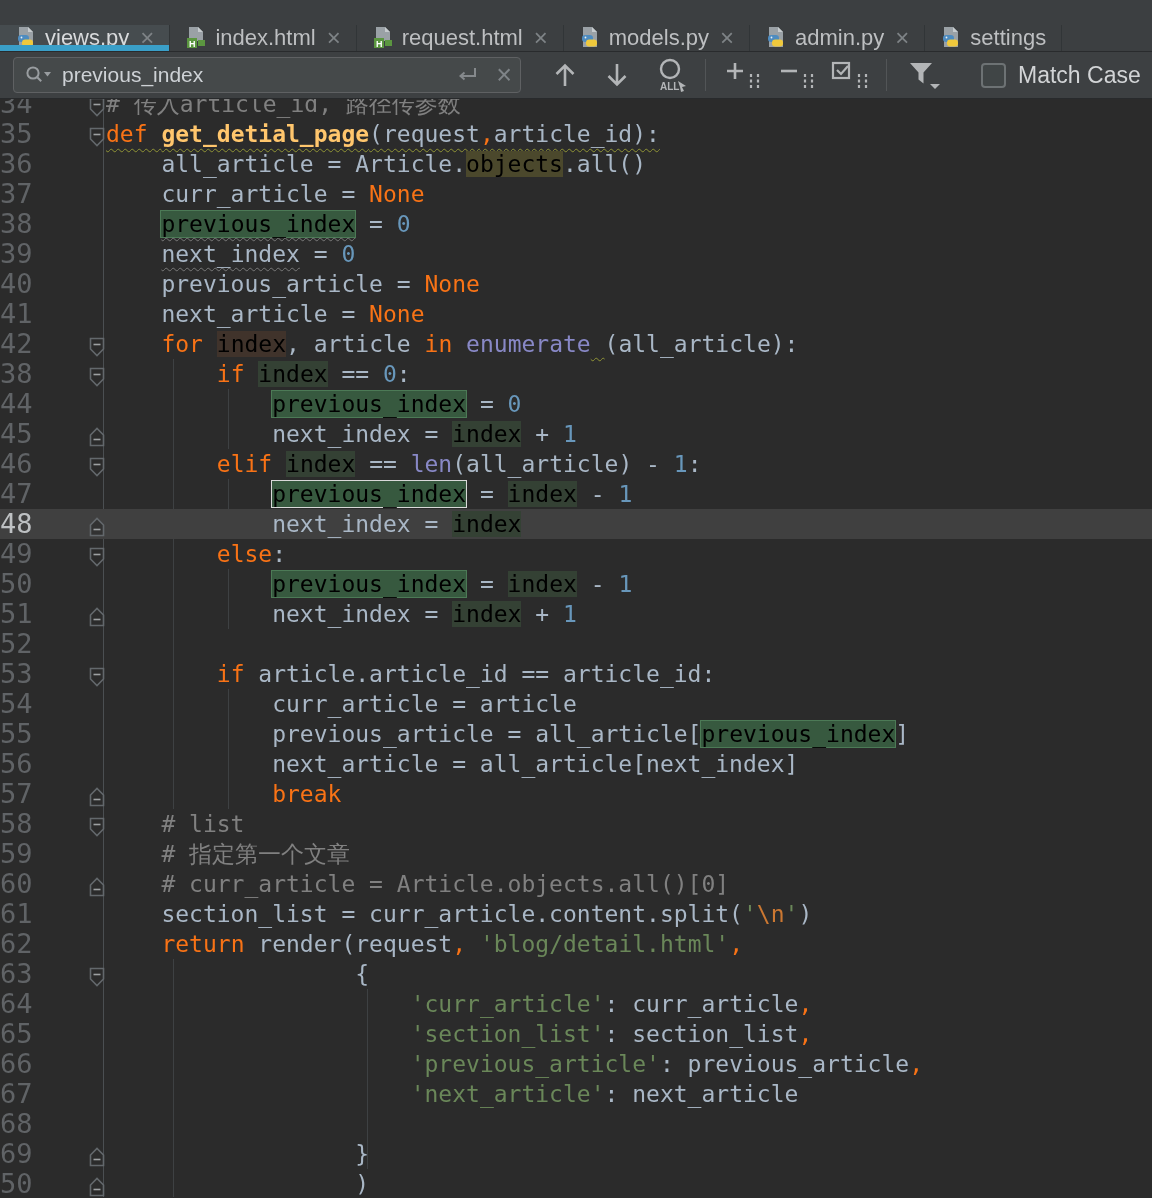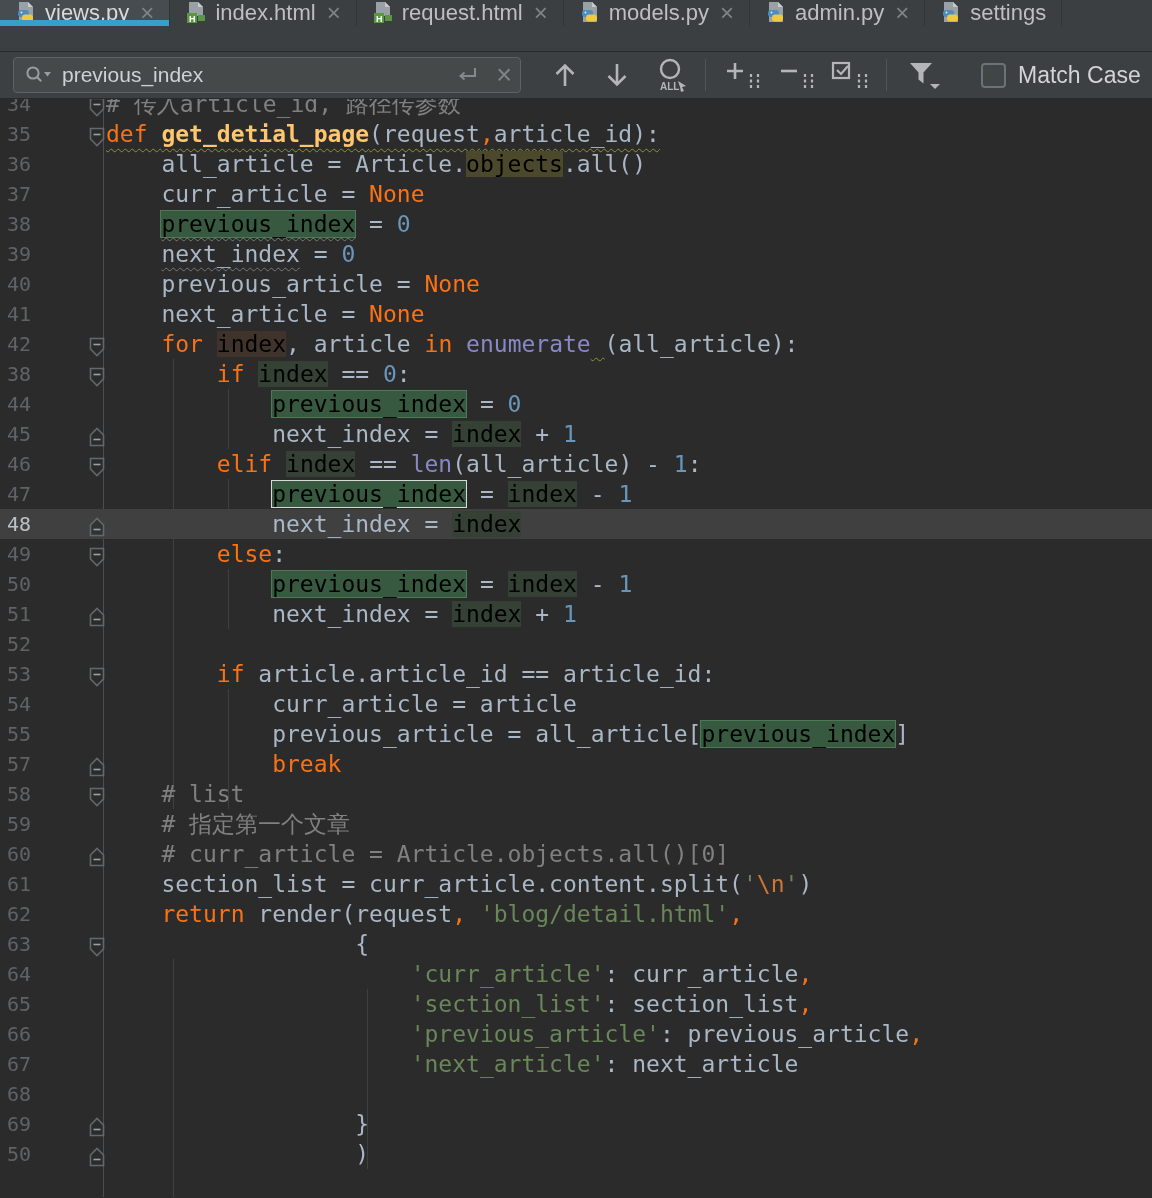--- a/index.html
+++ b/index.html
@@ -1,19 +1,19 @@
 <!DOCTYPE html>
 <html><head>
 <meta charset="utf-8">
 <style>
   html,body{margin:0;padding:0;background:#2b2b2b;}
   body{width:1152px;height:1198px;overflow:hidden;font-family:"Liberation Sans",sans-serif;position:relative;}
 
   
-  .tabbar{height:52px;background:#3c3f41;display:flex;align-items:flex-start;overflow:hidden;border-bottom:1px solid #292b2d;box-sizing:border-box;}
+  .tabbar{height:52px;background:#3c3f41;display:flex;align-items:flex-end;overflow:hidden;border-bottom:1px solid #292b2d;box-sizing:border-box;}
   .tab{display:flex;align-items:center;gap:9px;padding:0 15px;background:#3c3f41;border-right:1px solid #313537;position:relative;cursor:default;flex:0 0 auto;}
   .tab .tlabel{font-size:22px;color:#bdbfc1;white-space:nowrap;}
   .tab.active{background:#464c4f;}
   .tab.active .tlabel{color:#d8dadc;}
   .tab.active::after{content:"";position:absolute;left:0;right:0;bottom:0;height:6px;background:#3a9fc8;}
   .tclose{font-size:24px;color:#7e8florida386;color:#7e8386;line-height:20px;margin-left:2px;}
 
   
   .searchbar{height:47px;background:#3d4042;display:flex;align-items:center;border-bottom:1px solid #282a2c;box-sizing:border-box;}
   .sfield{margin-left:13px;width:508px;height:36px;background:#45494a;border:1px solid #5f6163;border-radius:4px;display:flex;align-items:center;box-sizing:border-box;padding:0 8px 0 10px;}
@@ -24,21 +24,21 @@
   .checkbox{width:21px;height:21px;border:2px solid #6d7274;border-radius:4px;background:#404546;margin-left:34px;}
   .xglyph{font-size:27px;color:#7f8488;line-height:20px;}
 
   
   .editor{position:relative;height:1098px;background:#2b2b2b;overflow:hidden;font-family:"DejaVu Sans Mono",monospace;font-size:23px;line-height:30px;}
   .foldline{position:absolute;left:103px;top:0;bottom:0;width:1px;background:#4b4f52;z-index:0;}
   .guide{position:absolute;width:1px;background:#3e4143;z-index:1;}
   .lines{position:absolute;left:0;right:0;top:-10px;z-index:2;}
   .row{position:relative;height:30px;white-space:pre;}
   .row.cur-line{background:#404040;}
-  .ln{position:absolute;left:0;top:0;width:38px;text-align:center;color:#606366;font-size:20px;}
+  .ln{position:absolute;left:0;top:0;width:38px;text-align:left;color:#606366;font-size:27px;}
   .row.cur-line .ln{color:#bec1c3;}
   .fmark{position:absolute;left:89px;top:5px;width:16px;height:20px;z-index:3;}
   .code{position:absolute;left:106px;top:0;white-space:pre;}
   .wave{text-decoration:underline wavy #8f9335;text-decoration-thickness:1px;text-underline-offset:6px;text-decoration-skip-ink:none;}
 
   .tk-p{color:#a9b7c6}
   .tk-k{color:#f97316}
   .tk-f{color:#ffc66d;font-weight:bold}
   .tk-n{color:#6897bb}
   .tk-s{color:#6a8759}
@@ -243,20 +243,21 @@
             <path d="M1.5 18.5 h13 v-10.5 l-6.5 -6.5 -6.5 6.5 z" fill="#2b2b2b" stroke="#63686c" stroke-width="1.6"></path>
             <line x1="4.5" y1="12.5" x2="11.5" y2="12.5" stroke="#9da0a2" stroke-width="1.6"></line>
           </svg></span><span class="code"><span class="tk-p">            next_index = </span><span class="tk-r">index</span><span class="tk-p"> + </span><span class="tk-n">1</span></span></div>
       <div class="row"><span class="ln">52</span><span class="code"></span></div>
       <div class="row"><span class="ln">53</span><span class="fmark"><svg width="16" height="20" viewBox="0 0 16 20">
             <path d="M1.5 1.5 h13 v10.5 l-6.5 6.5 -6.5 -6.5 z" fill="#2b2b2b" stroke="#63686c" stroke-width="1.6"></path>
             <line x1="4.5" y1="7.5" x2="11.5" y2="7.5" stroke="#9da0a2" stroke-width="1.6"></line>
           </svg></span><span class="code"><span class="tk-p">        </span><span class="tk-k">if</span><span class="tk-p"> article.article_id == article_id:</span></span></div>
       <div class="row"><span class="ln">54</span><span class="code"><span class="tk-p">            curr_article = article</span></span></div>
       <div class="row"><span class="ln">55</span><span class="code"><span class="tk-p">            previous_article = all_article[</span><span class="tk-m">previous_index</span><span class="tk-p">]</span></span></div>
+      <div class="row"><span class="ln">56</span><span class="code"><span class="tk-p">            next_article = all_article[next_index]</span></span></div>
       <div class="row"><span class="ln">57</span><span class="fmark"><svg width="16" height="20" viewBox="0 0 16 20">
             <path d="M1.5 18.5 h13 v-10.5 l-6.5 -6.5 -6.5 6.5 z" fill="#2b2b2b" stroke="#63686c" stroke-width="1.6"></path>
             <line x1="4.5" y1="12.5" x2="11.5" y2="12.5" stroke="#9da0a2" stroke-width="1.6"></line>
           </svg></span><span class="code"><span class="tk-p">            </span><span class="tk-k">break</span></span></div>
       <div class="row"><span class="ln">58</span><span class="fmark"><svg width="16" height="20" viewBox="0 0 16 20">
             <path d="M1.5 1.5 h13 v10.5 l-6.5 6.5 -6.5 -6.5 z" fill="#2b2b2b" stroke="#63686c" stroke-width="1.6"></path>
             <line x1="4.5" y1="7.5" x2="11.5" y2="7.5" stroke="#9da0a2" stroke-width="1.6"></line>
           </svg></span><span class="code"><span class="tk-c">    # list</span></span></div>
       <div class="row"><span class="ln">59</span><span class="code"><span class="tk-c">    # 指定第一个文章</span></span></div>
       <div class="row"><span class="ln">60</span><span class="fmark"><svg width="16" height="20" viewBox="0 0 16 20">

